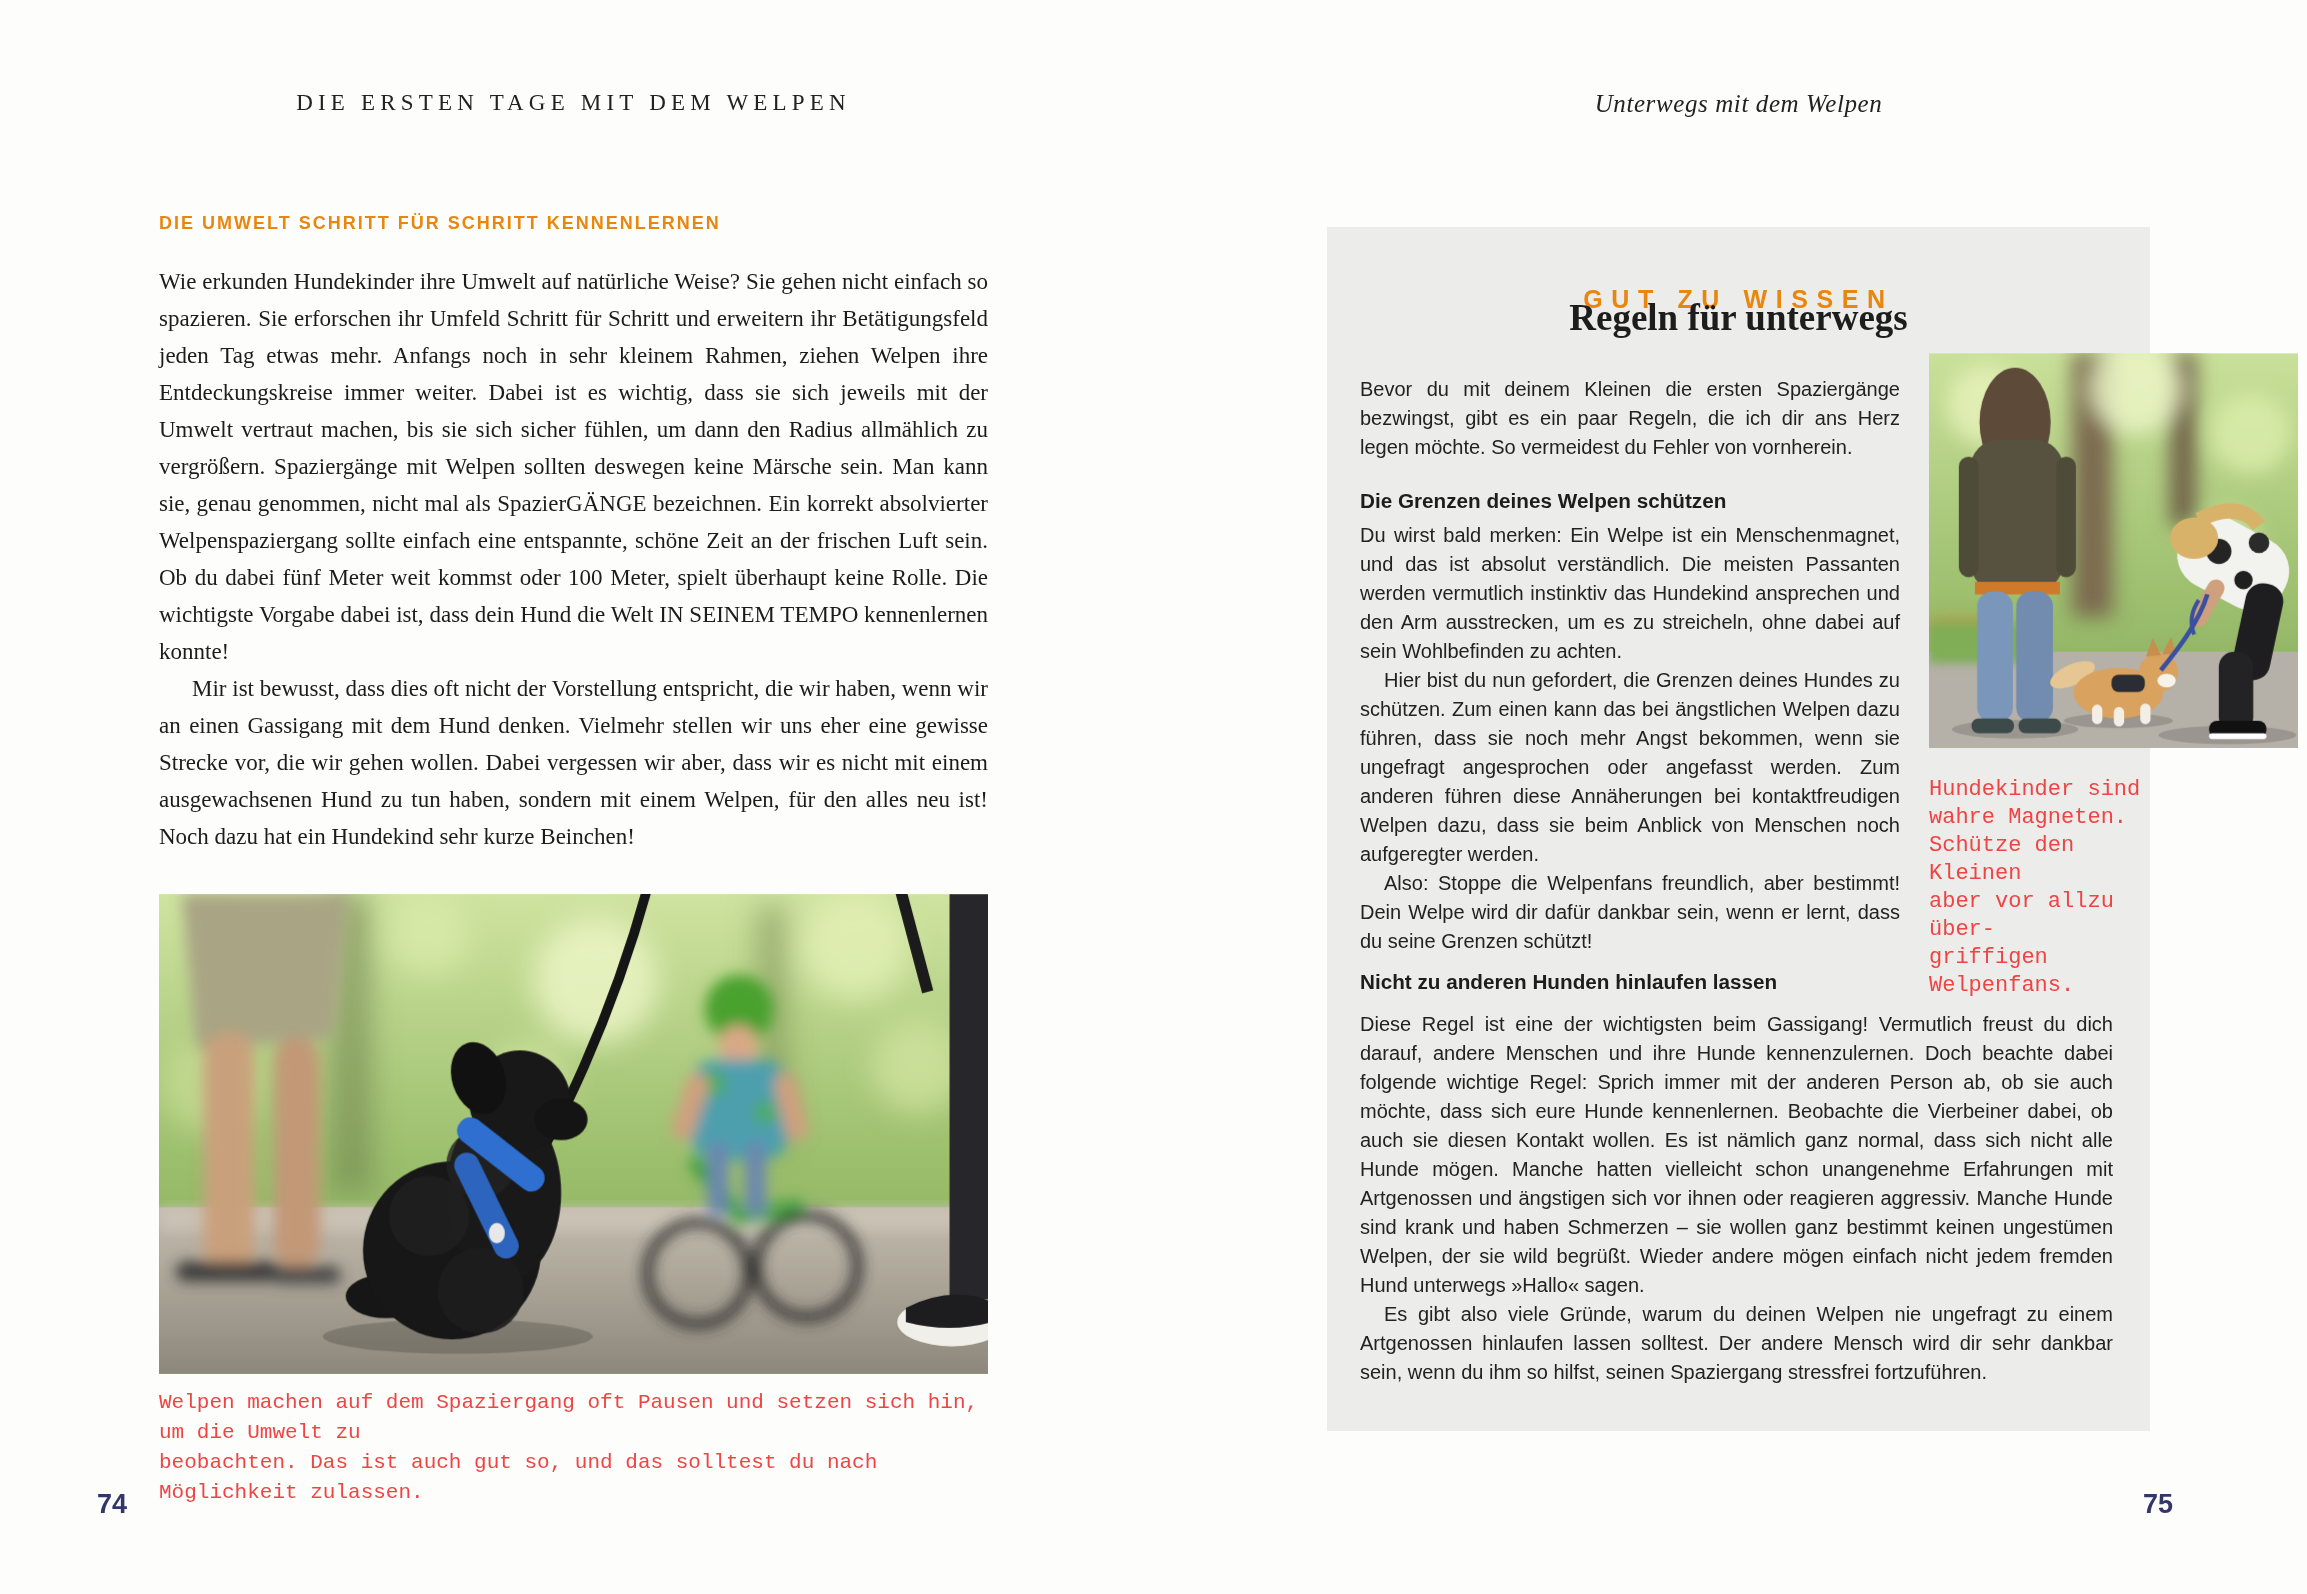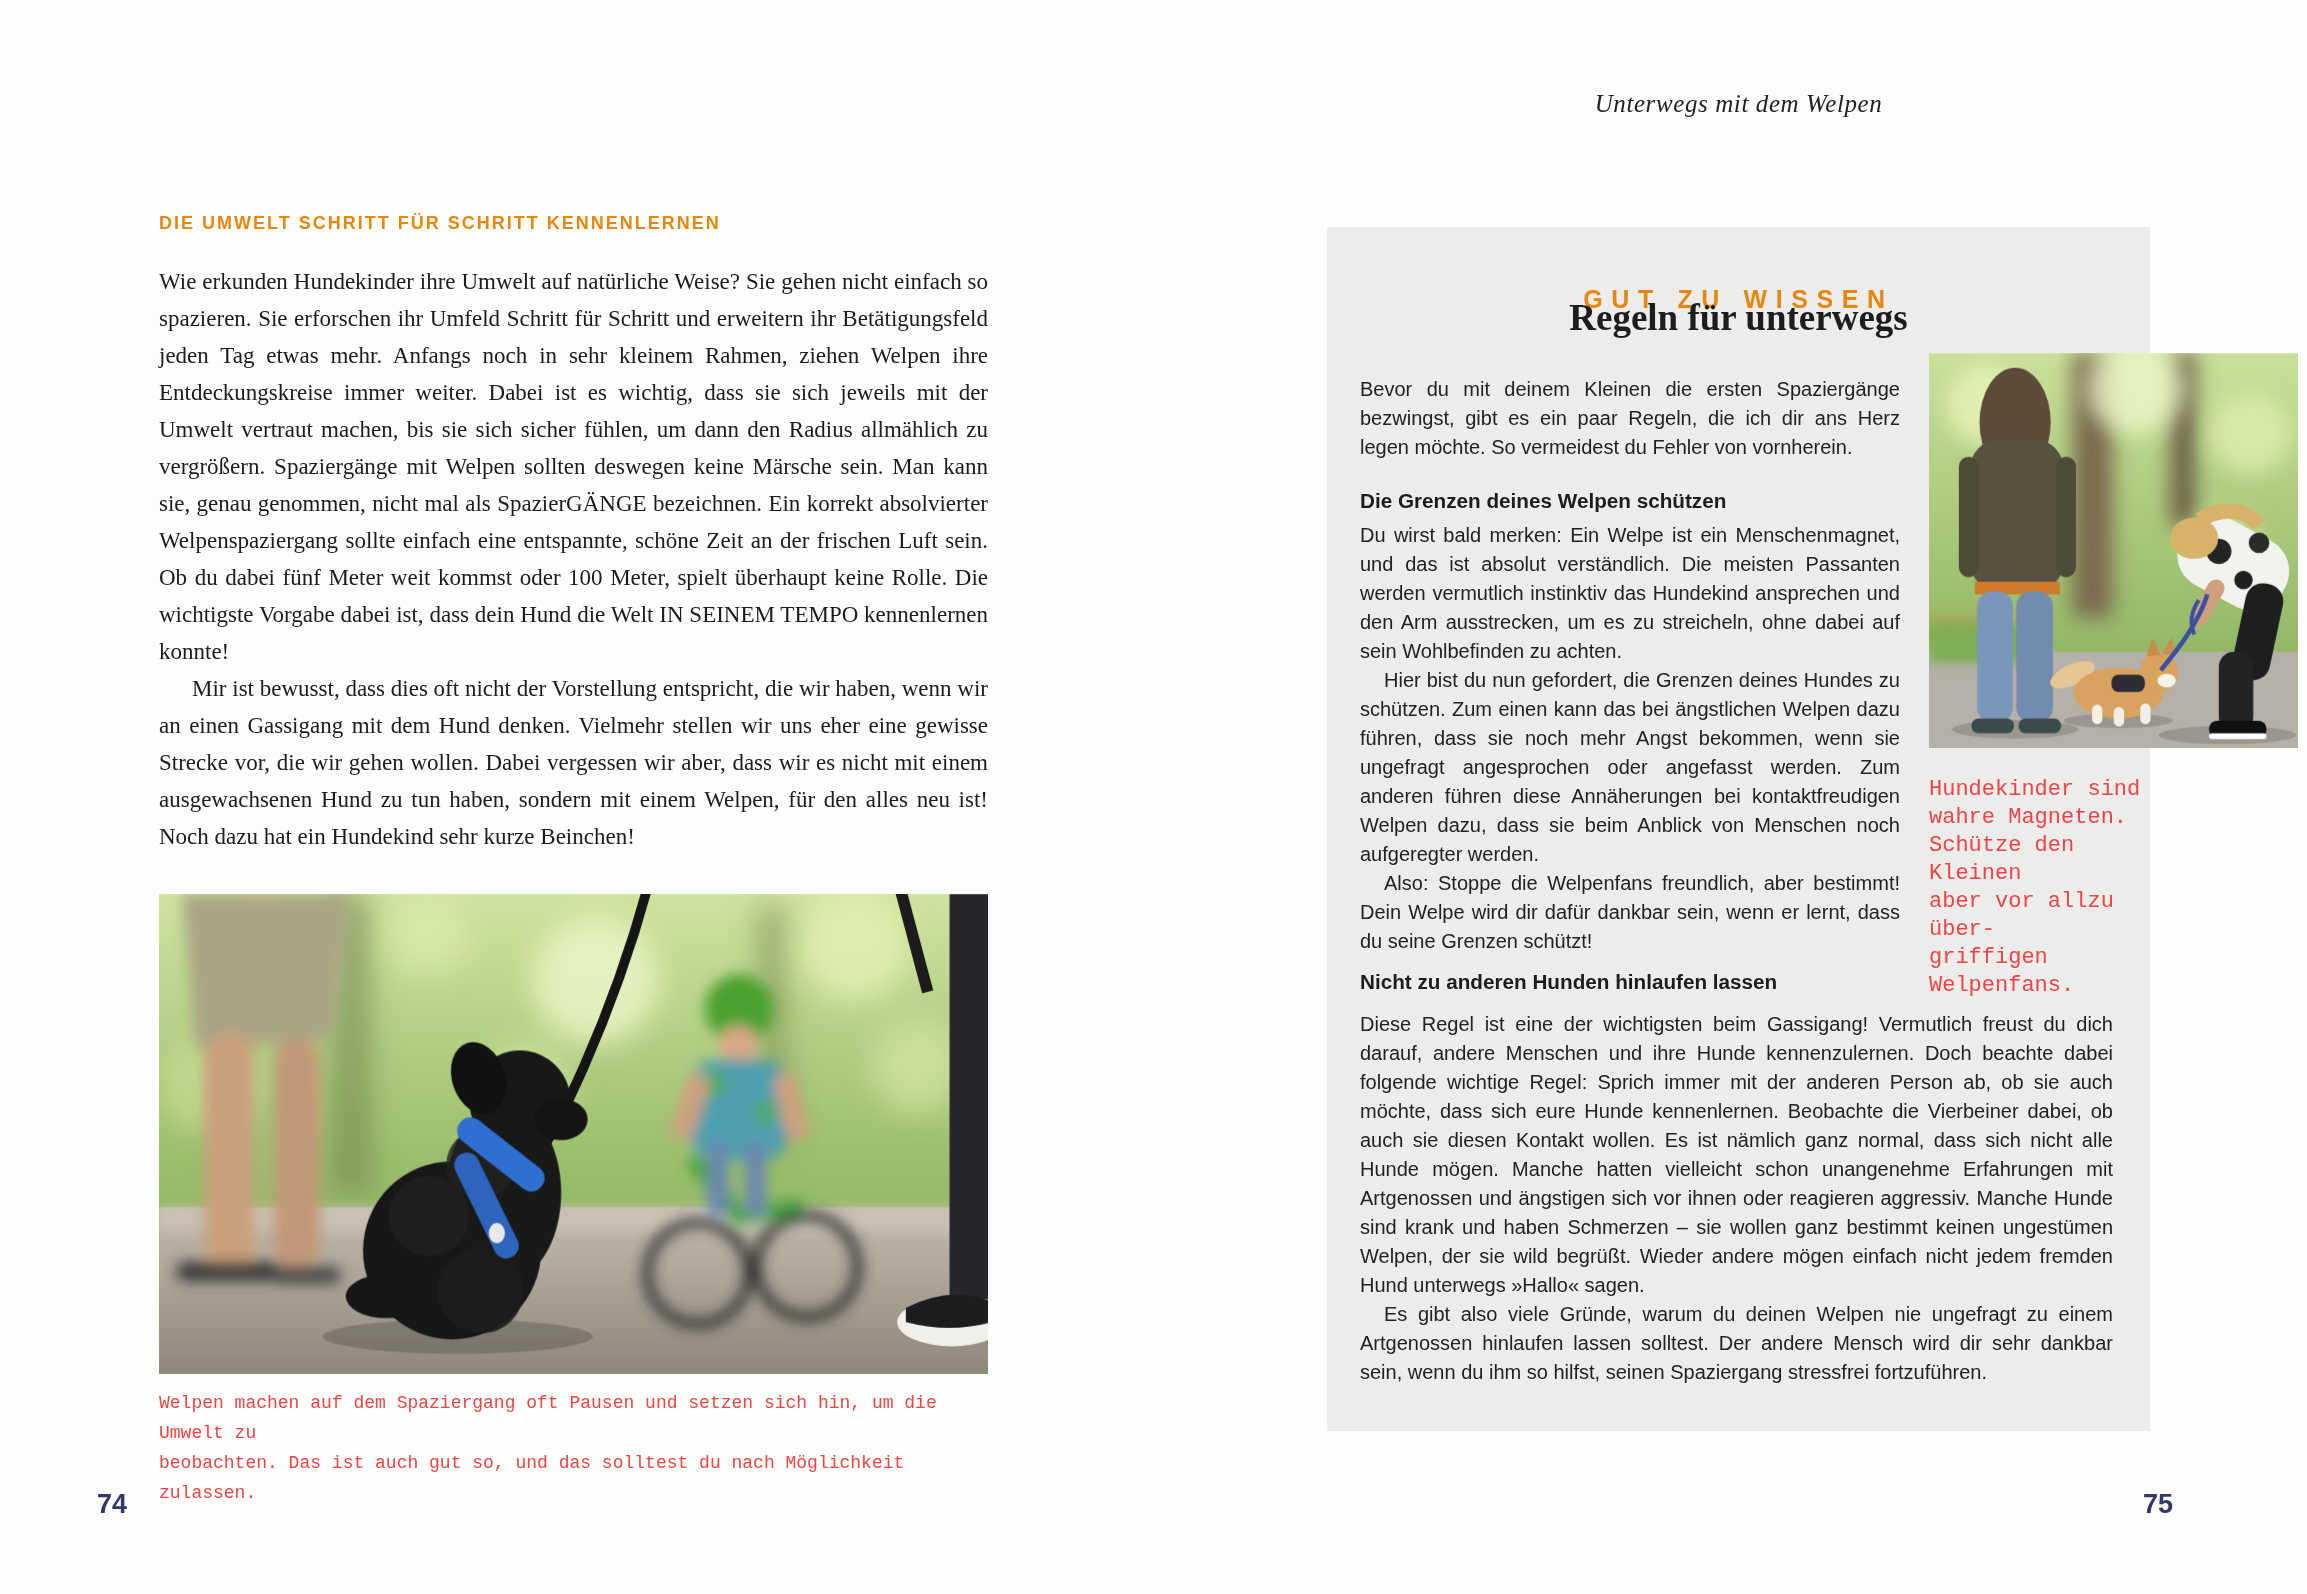--- a/index.html
+++ b/index.html
@@ -17,21 +17,21 @@
   .body-text{position:absolute;left:159px;top:256px;width:829px;
              font-size:23px;line-height:37px;text-align:justify;margin-top:7px;}
   .body-text p{margin:0;}
   .body-text p.indent{text-indent:33px;}
 
   .photo{position:absolute;overflow:hidden;}
   #photo-left{left:159px;top:894px;width:829px;height:480px;}
   #photo-right{left:1929px;top:353px;width:369px;height:395px;}
 
   .caption{font-family:Liberation Mono, monospace;color:#ef4444;white-space:pre-line;margin-top:8px;}
-  #caption-left{position:absolute;left:159px;top:1380px;width:850px;font-size:18px;line-height:30px;}
+  #caption-left{position:absolute;left:159px;top:1380px;width:850px;font-size:21px;line-height:30px;}
   #caption-right{position:absolute;left:1929px;top:768px;width:230px;font-size:22px;line-height:28px;}
 
   .pagenum{position:absolute;font-family:"Liberation Sans",sans-serif;font-weight:bold;
            font-size:27px;color:#333668;}
   #pn-left{left:97px;top:1489px;}
   #pn-right{left:2143px;top:1489px;}
 
   .graybox{position:absolute;left:1327px;top:227px;width:823px;height:1204px;background:#ECECEA;}
   .kicker{position:absolute;left:1327px;top:252px;width:823px;text-align:center;
           font-family:"Liberation Sans",sans-serif;font-weight:bold;font-size:25px;
@@ -49,20 +49,21 @@
   #sec1-head{left:1360px;top:489px;width:540px;}
   #sec1-body{left:1360px;top:521px;width:540px;}
   #sec2-head{left:1360px;top:970px;width:753px;}
   #sec2-body{left:1360px;top:1010px;width:753px;}
 </style>
 </head>
 <body>
 
 <div class="spread">
 
+  <div id="rh-left" class="running-head">DIE ERSTEN TAGE MIT DEM WELPEN</div>
 
   <div class="headline">DIE UMWELT SCHRITT FÜR SCHRITT KENNENLERNEN</div>
 
   <div class="body-text">
     <p>Wie erkunden Hundekinder ihre Umwelt auf natürliche Weise? Sie gehen nicht einfach so spazieren. Sie erforschen ihr Umfeld Schritt für Schritt und erweitern ihr Betätigungsfeld jeden Tag etwas mehr. Anfangs noch in sehr kleinem Rahmen, ziehen Welpen ihre Entdeckungskreise immer weiter. Dabei ist es wichtig, dass sie sich jeweils mit der Umwelt vertraut machen, bis sie sich sicher fühlen, um dann den Radius allmählich zu vergrößern. Spaziergänge mit Welpen sollten deswegen keine Märsche sein. Man kann sie, genau genommen, nicht mal als SpazierGÄNGE bezeichnen. Ein korrekt absolvierter Welpenspaziergang sollte einfach eine entspannte, schöne Zeit an der frischen Luft sein. Ob du dabei fünf Meter weit kommst oder 100 Meter, spielt überhaupt keine Rolle. Die wichtigste Vorgabe dabei ist, dass dein Hund die Welt IN SEINEM TEMPO kennenlernen konnte!</p>
     <p class="indent">Mir ist bewusst, dass dies oft nicht der Vorstellung entspricht, die wir haben, wenn wir an einen Gassigang mit dem Hund denken. Vielmehr stellen wir uns eher eine gewisse Strecke vor, die wir gehen wollen. Dabei vergessen wir aber, dass wir es nicht mit einem ausgewachsenen Hund zu tun haben, sondern mit einem Welpen, für den alles neu ist! Noch dazu hat ein Hundekind sehr kurze Beinchen!</p>
   </div>
 
   <div id="photo-left" class="photo">
     <svg width="829" height="480" viewBox="0 0 1443 835">

